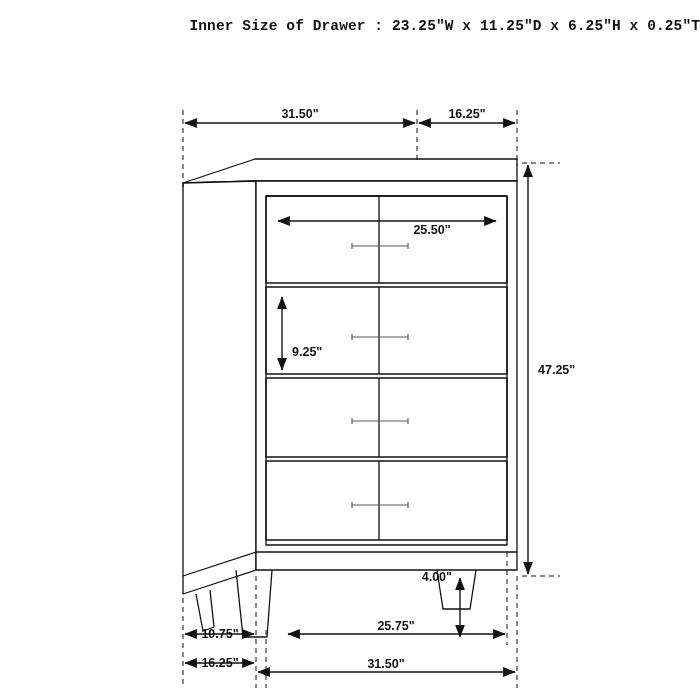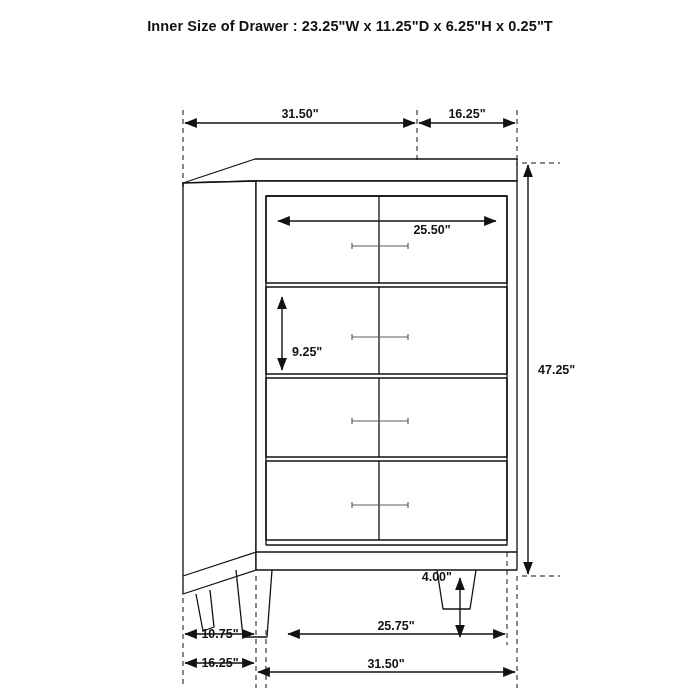--- a/index.html
+++ b/index.html
@@ -14,26 +14,27 @@
     width: 700px;
     height: 700px;
     overflow: hidden;
     background: #ffffff;
   }
   #title {
     position: absolute;
     top: 18px;
     left: 0;
     width: 700px;
-    text-align: center;
+    text-align: right;
     font-size: 14.5px;
     font-weight: bold;
     color: #121212;
     letter-spacing: 0.1px;
     white-space: nowrap;
+    font-family: Liberation Mono, monospace;
   }
   svg#drawing {
     position: absolute;
     top: 0; left: 0;
     width: 700px;
     height: 700px;
   }
   .dimtext {
     font-family: "Liberation Sans", sans-serif;
     font-size: 12.5px;

